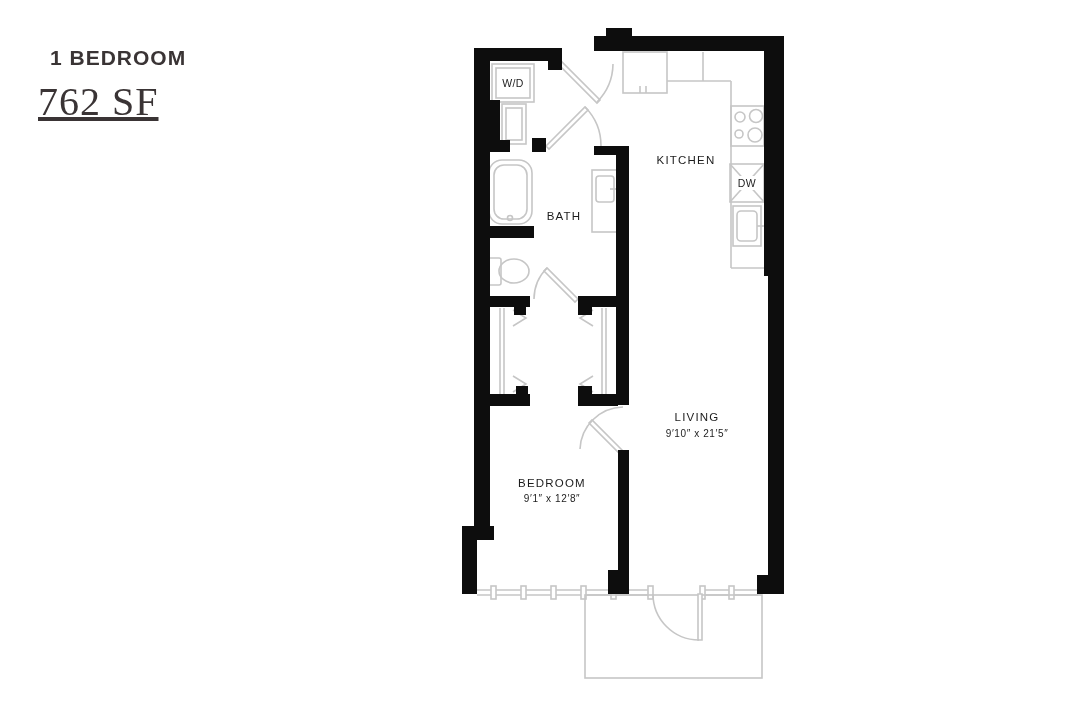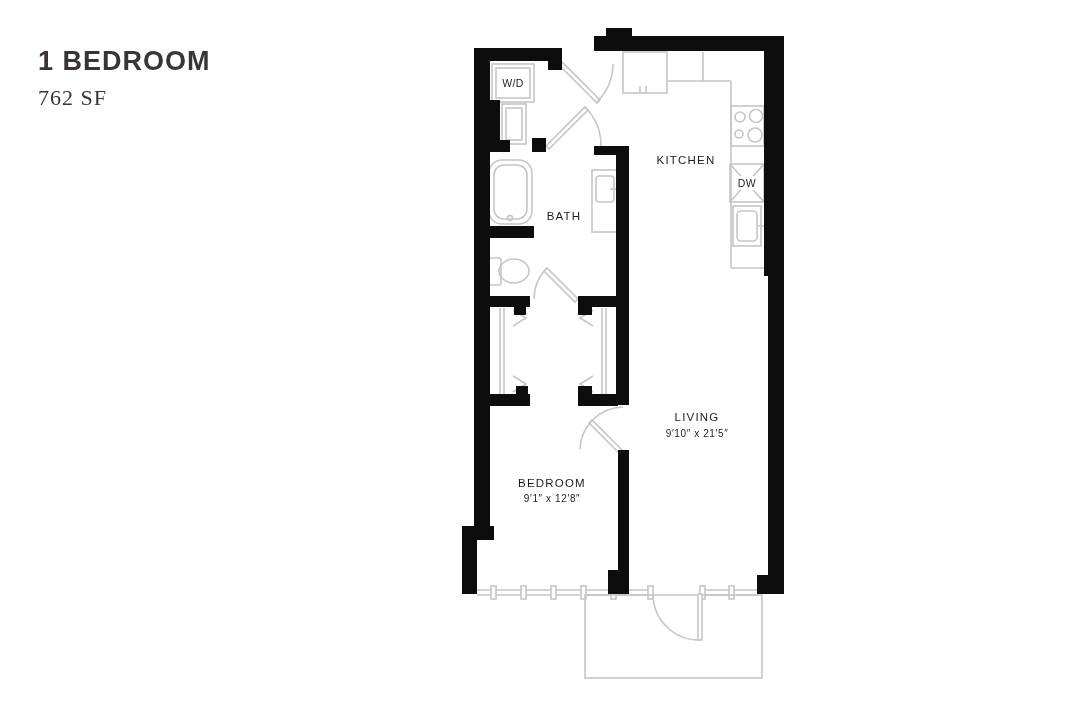--- a/index.html
+++ b/index.html
@@ -1,21 +1,21 @@
 <!DOCTYPE html>
 <html><head>
 <meta charset="utf-8">
 <style>
   html,body{margin:0;padding:0;background:#ffffff;}
   .page{position:relative;width:1080px;height:720px;background:#ffffff;overflow:hidden;
         font-family:"Liberation Sans",sans-serif;}
   .titleblock{position:absolute;left:38px;top:36px;color:#3a3435;}
   .plan-code{font-size:48px;font-weight:bold;line-height:1.05;letter-spacing:0px;}
-  .plan-type{font-size:27px;font-weight:bold;letter-spacing:1px;margin-top:10px;}
-  .plan-area{font-family:"Liberation Serif",serif;font-size:22px;margin-top:8px;letter-spacing:1px;}
+  .plan-type{font-size:21px;font-weight:bold;letter-spacing:1px;margin-top:10px;margin-left:12px;}
+  .plan-area{font-family:"Liberation Serif",serif;font-size:40px;margin-top:8px;letter-spacing:1px;text-decoration:underline;}
   svg text{font-family:"Liberation Sans",sans-serif;fill:#1c1c1c;}
   .roomlabel{font-size:11.5px;letter-spacing:1.2px;}
   .dimlabel{font-size:10px;letter-spacing:0.6px;}
   .applabel{font-size:10.5px;letter-spacing:0.4px;}
   .fx{stroke:#c6c6c6;stroke-width:1.6;fill:none;}
   .fxw{stroke:#c6c6c6;stroke-width:1.6;fill:#ffffff;}
   .wall{fill:#0d0d0d;}
 </style>
 </head>
 <body>

